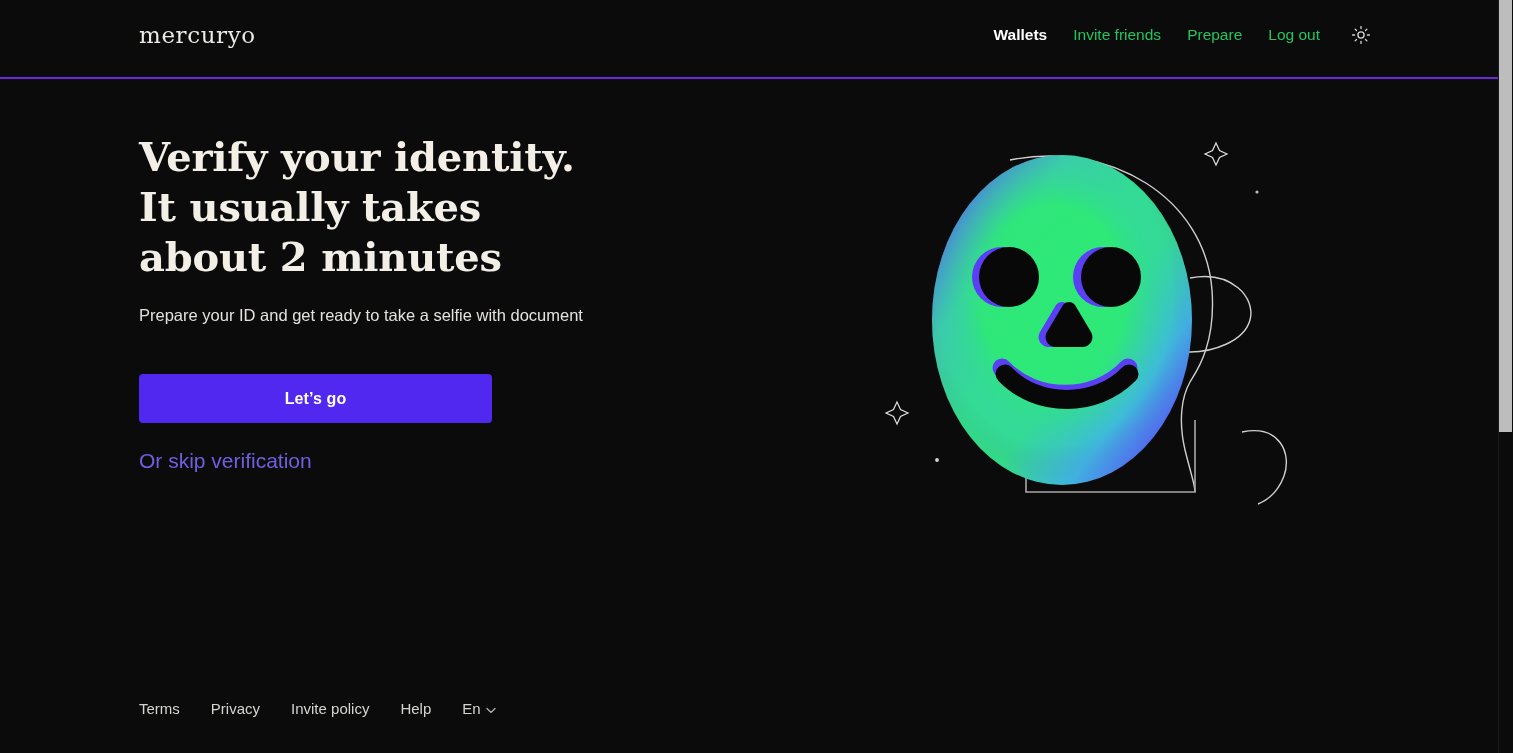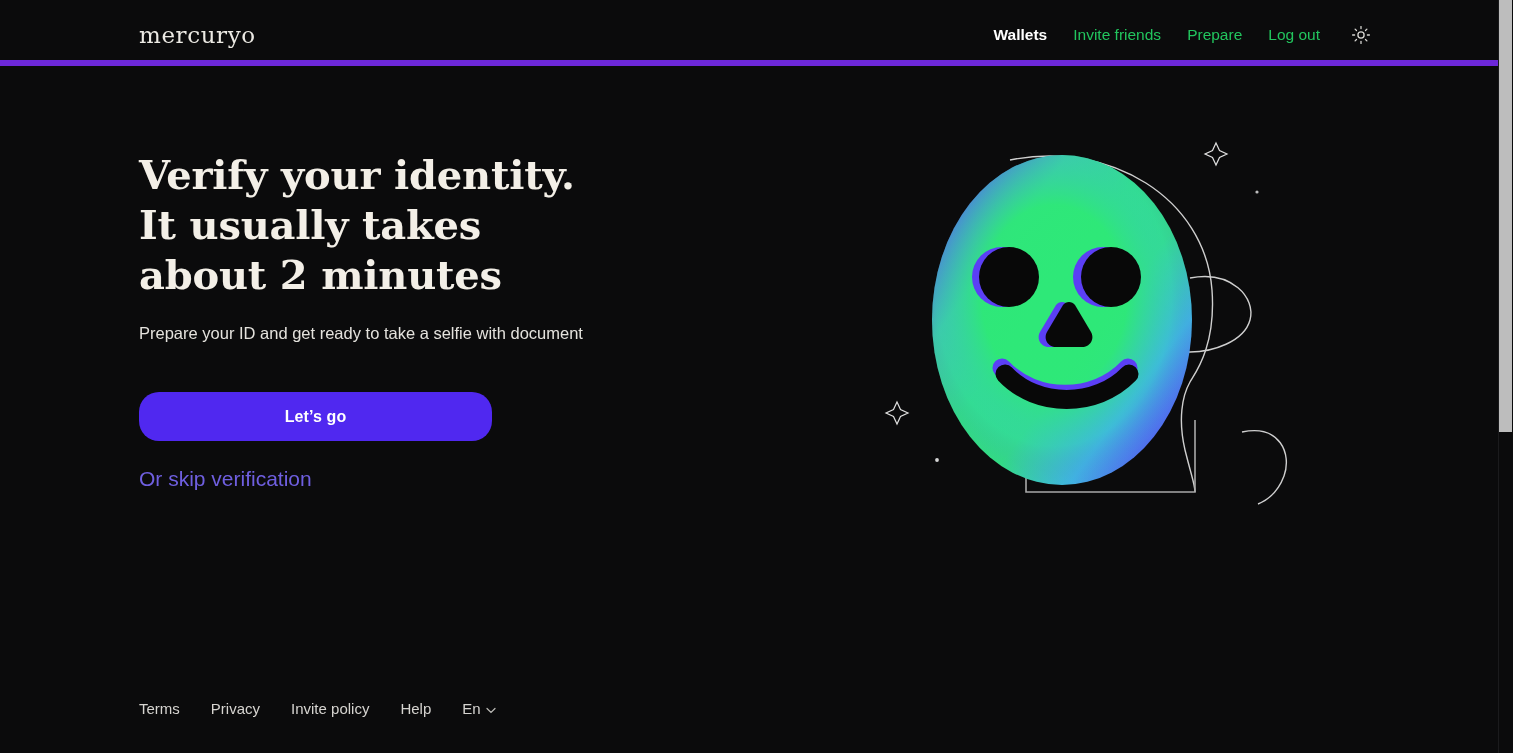--- a/index.html
+++ b/index.html
@@ -13,22 +13,22 @@
   .page {
     position:relative;
     width:1513px; height:753px;
     background:#0b0b0c;
     overflow:hidden;
   }
 
   
   .header {
     position:absolute; top:0; left:0;
-    width:1498px; height:66px;
-    border-bottom:6px solid #6d28d9;
+    width:1498px; height:79px;
+    border-bottom:2px solid #6d28d9;
     display:flex; align-items:center;
   }
   .logo {
     position:absolute; left:139px; top:24px;
     font-family:"DejaVu Serif", serif;
     font-size:23px;
     letter-spacing:0.6px;
     color:#eceae4;
     line-height:1;
     white-space:nowrap;
@@ -59,35 +59,34 @@
     position:absolute; left:139px; top:132px;
     width:620px;
   }
   .hero-title {
     font-family:"DejaVu Serif", serif;
     font-size:40px;
     line-height:50px;
     color:#f3efe7;
     letter-spacing:-0.2px;
     width:470px;
-    margin-top:18px;
   }
   .hero-sub {
     margin-top:22px;
     font-size:16.5px;
     color:#e4e2dd;
     line-height:22px;
     white-space:nowrap;
   }
   .cta {
     display:block;
     margin-top:48px;
     width:353px; height:49px;
     background:#5028f0;
-    border:none; border-radius:20px;
+    border:none; border-radius:4px;
     color:#ffffff;
     font-family:"Liberation Sans", sans-serif;
     font-size:16px; font-weight:bold;
     cursor:pointer;
     letter-spacing:0.1px;
   }
   .skip {
     display:inline-block;
     margin-top:27px;
     font-size:21px;

